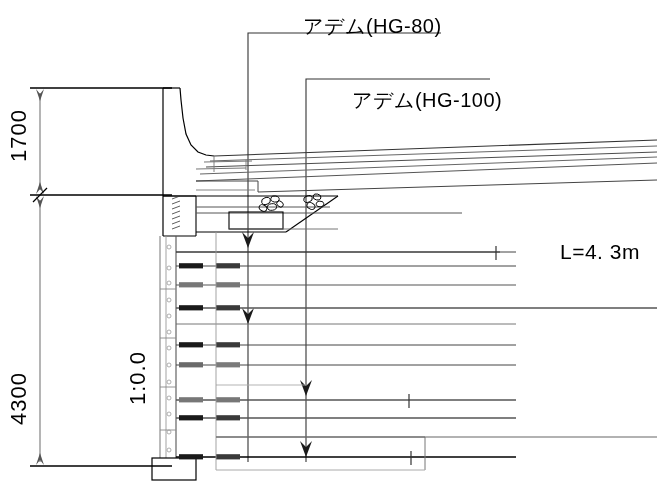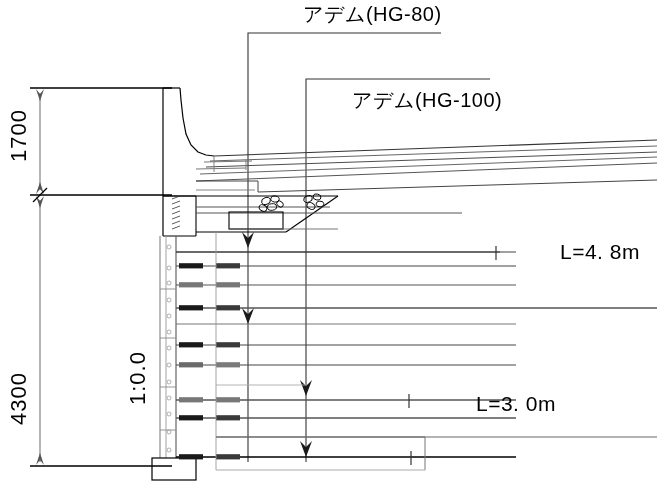--- a/index.html
+++ b/index.html
@@ -250,27 +250,26 @@
       </g>
 
       <line x1="216" y1="232" x2="216" y2="470" stroke="#999999" stroke-width="0.9"></line>
       <line x1="425" y1="437" x2="425" y2="470" stroke="#777777" stroke-width="1.0"></line>
       <line x1="216" y1="470" x2="425" y2="470" stroke="#aaaaaa" stroke-width="1.0"></line>
       <line x1="216" y1="437" x2="425" y2="437" stroke="#666666" stroke-width="1.0"></line>
     </g>
 
   </svg>
 
-  <div class="lbl lbl-top" style="left:303px; top:4px;">アデム(HG-80)</div>
+  <div class="lbl lbl-top" style="left:303px; top:16px;">アデム(HG-80)</div>
 
   <div class="lbl lbl-top" style="left:352px; top:50px;margin-top:40px;">アデム(HG-100)</div>
 
   <div class="lbl lbl-dim rot90ccw" style="left:8px; top:162px;">1700</div>
 
   <div class="lbl lbl-dim rot90ccw" style="left:8px; top:425px;">4300</div>
 
   <div class="lbl lbl-dim rot90ccw" style="left:127px; top:405px;">1:0.0</div>
 
-  <div class="lbl lbl-len" style="left:560px; top:241px;">L=4. 8m</div>
-
-  <div class="lbl lbl-len" style="left:476px; top:393px;">L=3. 0m</div>
+  <div class="lbl lbl-len" style="left:560px; top:241px;">L=4. 3m</div>
+
 
 </div>
 
 </body></html>

